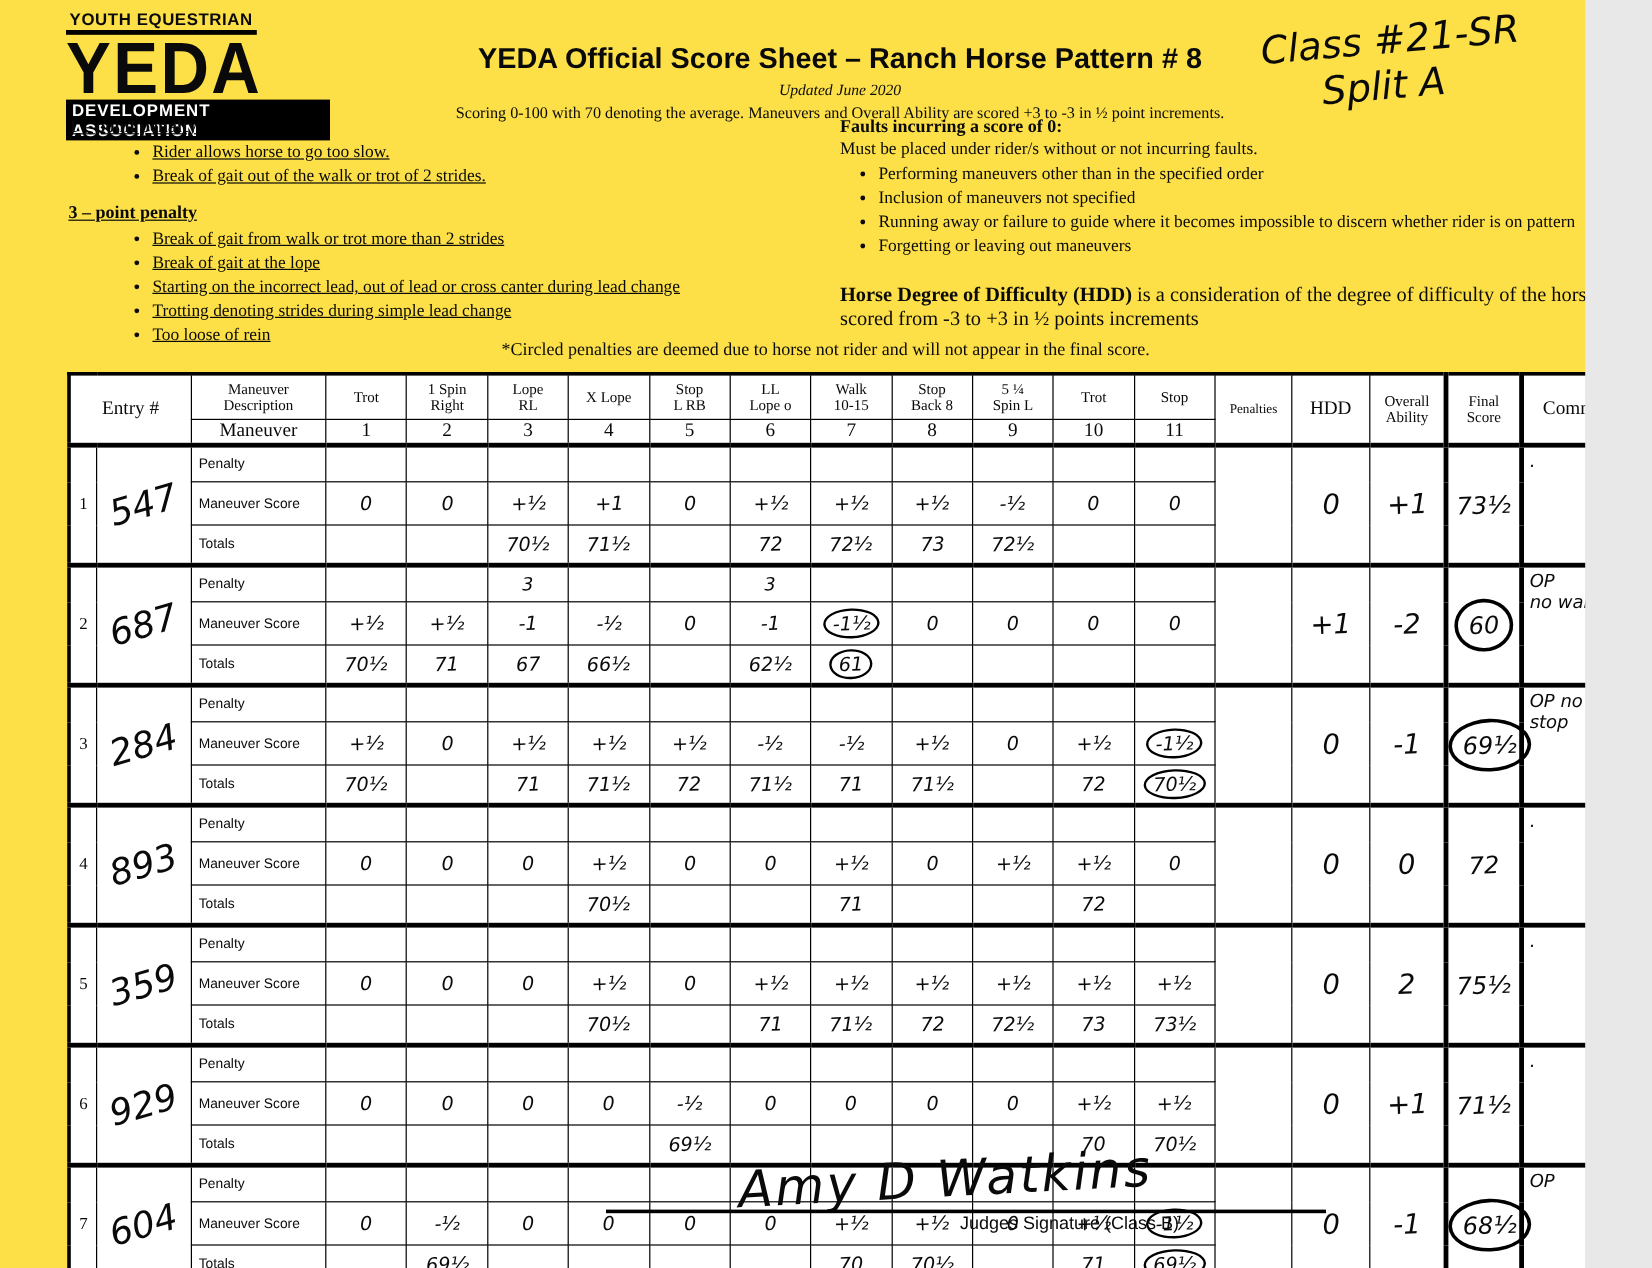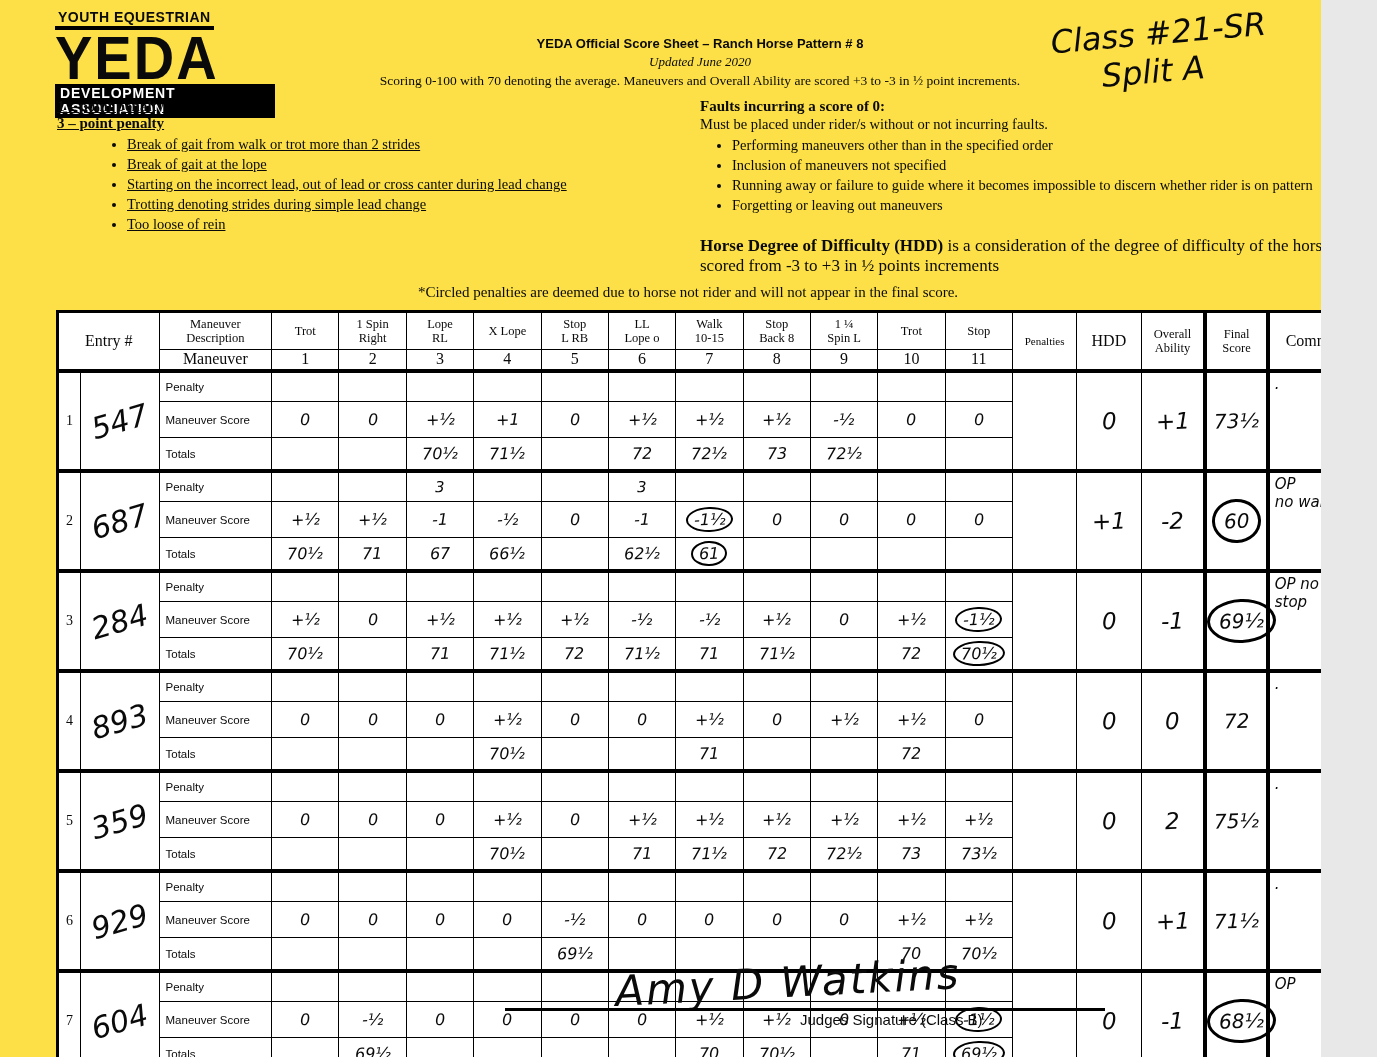--- a/index.html
+++ b/index.html
@@ -10,21 +10,21 @@
   
   .logo { position:absolute; left:55px; top:8px; width:220px; }
   .logo-top { font-family:"Liberation Sans",sans-serif; font-weight:bold; font-size:14px;
     letter-spacing:.5px; display:inline-block; border-bottom:4px solid #000; padding:0 3px 1px 3px; }
   .logo-main { font-family:"Liberation Sans",sans-serif; font-weight:900; font-size:56px;
     line-height:.92; letter-spacing:2px; transform:scaleY(1.08); transform-origin:left top; }
   .logo-bottom { background:#000; color:#fff; font-family:"Liberation Sans",sans-serif;
     font-weight:bold; font-size:14px; letter-spacing:.8px; display:inline-block; padding:1px 5px; margin-top:2px; }
   
   .title-block { position:absolute; left:330px; top:36px; width:740px; text-align:center; }
-  .title { font-family:"Liberation Sans",sans-serif; font-weight:bold; font-size:13px; }
+  .title { font-family:"Liberation Sans",sans-serif; font-weight:bold; font-size:24px; }
   .updated { font-style:italic; font-size:13px; margin-top:3px; }
   .scoring { font-size:13.5px; margin-top:3px; }
   
   .hwfont { font-family:"DejaVu Sans",sans-serif; font-style:italic; }
   .class-hw { position:absolute; left:1052px; top:14px; font-size:32px; transform:rotate(-5deg); line-height:1.2; }
   .class-hw .line2 { margin-left:48px; }
   
   .penalty-col { position:absolute; left:57px; top:98px; width:610px; font-size:14.5px;text-decoration:underline; }
   .faults-col  { position:absolute; left:700px; top:98px; width:660px; font-size:14.5px; }
   .rule-head { font-weight:bold; font-size:15px; }
@@ -83,20 +83,24 @@
     <div class="scoring">Scoring 0-100 with 70 denoting the average. Maneuvers and Overall Ability are scored +3 to -3 in ½ point increments.</div>
   </div>
 
   <div class="class-hw hwfont">
     <div>Class #21-SR</div>
     <div class="line2">Split A</div>
   </div>
 
   <div class="penalty-col">
     <div class="rule-head">1 – point penalty</div>
+    <ul id="one-point-list">
+        <li>Rider allows horse to go too slow.</li>
+        <li>Break of gait out of the walk or trot of 2 strides.</li>
+      </ul>
     <div class="rule-head">3 – point penalty</div>
     <ul id="three-point-list">
         <li>Break of gait from walk or trot more than 2 strides</li>
         <li>Break of gait at the lope</li>
         <li>Starting on the incorrect lead, out of lead or cross canter during lead change</li>
         <li>Trotting denoting strides during simple lead change</li>
         <li>Too loose of rein</li>
       </ul>
   </div>
 
@@ -147,21 +151,21 @@
 RL</th>
           <th class="c-man">X Lope</th>
           <th class="c-man">Stop
 L RB</th>
           <th class="c-man">LL
 Lope o</th>
           <th class="c-man">Walk
 10-15</th>
           <th class="c-man">Stop
 Back 8</th>
-          <th class="c-man">1 ¼
+          <th class="c-man">5 ¼
 Spin L</th>
           <th class="c-man">Trot</th>
           <th class="c-man">Stop</th>
           <th class="c-pens" rowspan="2">Penalties</th>
           <th rowspan="2">HDD</th>
           <th class="c-man" rowspan="2">Overall
 Ability</th>
           <th class="c-man col-final" rowspan="2">Final
 Score</th>
           <th rowspan="2">Comments</th>

